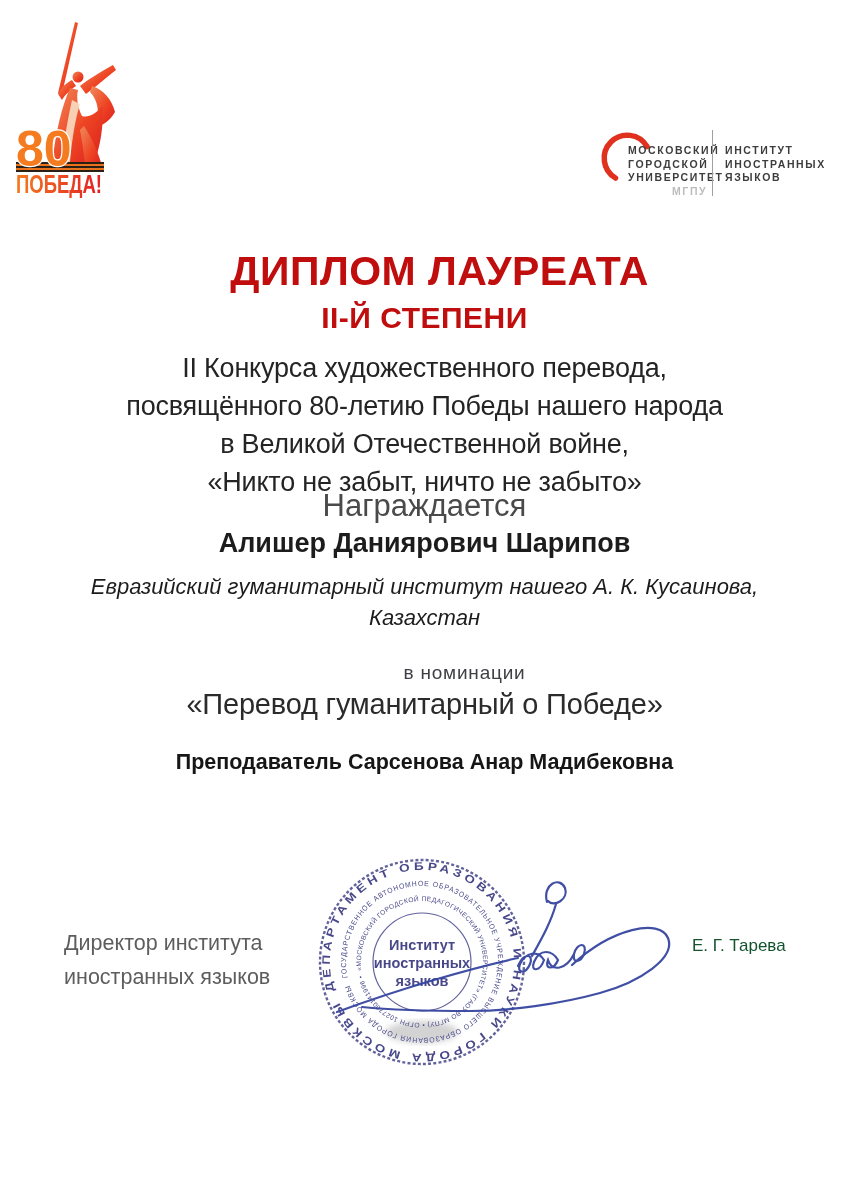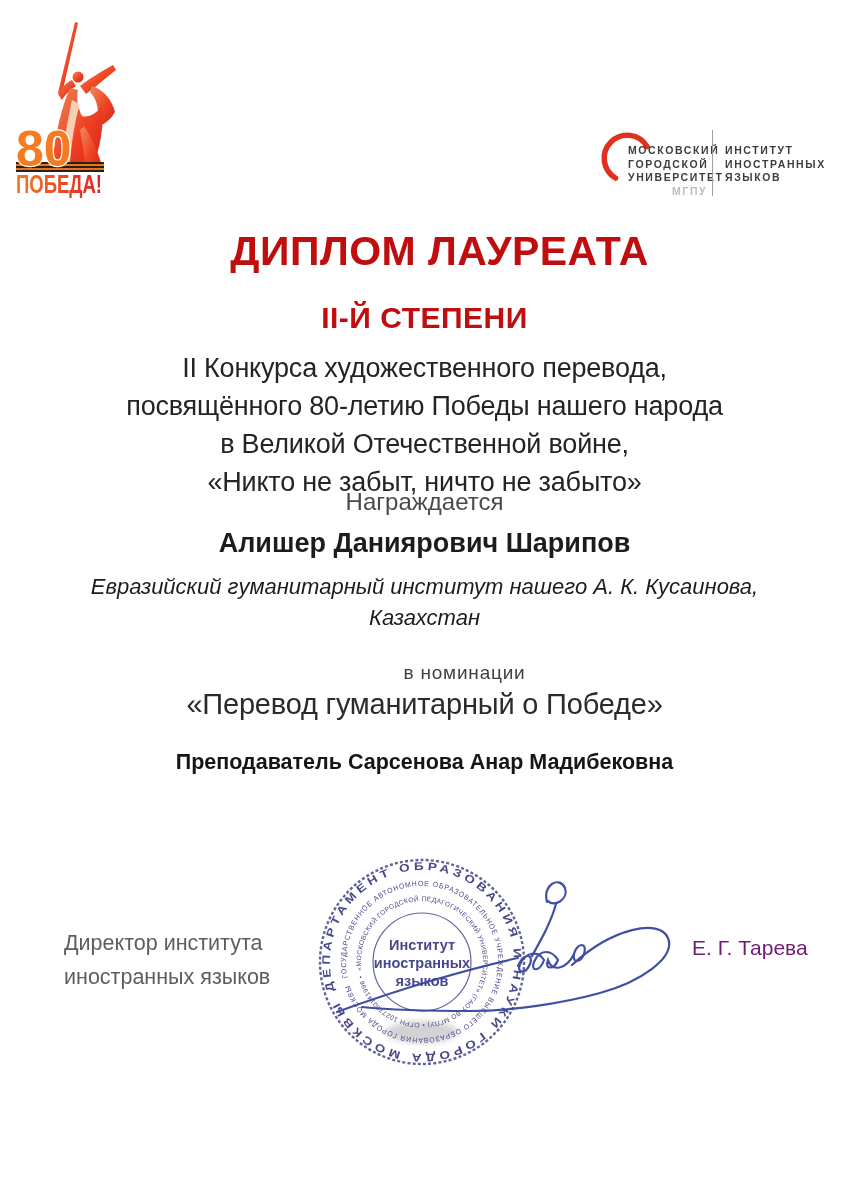--- a/index.html
+++ b/index.html
@@ -19,33 +19,33 @@
   .uni-logo{position:absolute;left:600px;top:120px;width:215px;height:90px;}
   .uni-arc{position:absolute;left:0;top:4px;}
   .uni-name{position:absolute;left:28px;top:24px;color:var(--logo-text-gray);
     font-size:10.5px;font-weight:bold;letter-spacing:1.6px;line-height:13.5px;white-space:nowrap;}
   .uni-abbr{color:var(--abbr-gray);font-weight:bold;letter-spacing:1.6px;font-size:10.5px;line-height:13.5px;padding-left:44px;}
   .uni-divider{position:absolute;left:112px;top:10px;width:1px;height:66px;background:#a0a0a0;}
   .inst-name{position:absolute;left:125px;top:24px;color:var(--logo-text-gray);
     font-size:10.5px;font-weight:bold;letter-spacing:1.6px;line-height:13.5px;white-space:nowrap;}
 
   
-  .diploma-title{top:228px;font-size:41px;font-weight:bold;color:var(--title-red);letter-spacing:0.5px;padding-left:30px;}
+  .diploma-title{top:248px;font-size:41px;font-weight:bold;color:var(--title-red);letter-spacing:0.5px;padding-left:30px;}
   .degree{top:301px;font-size:30px;font-weight:bold;color:var(--title-red);letter-spacing:0.5px;}
   .contest{top:349px;font-size:27px;line-height:38px;color:#242424;letter-spacing:-0.2px;}
-  .award-label{top:488px;font-size:24px;color:#4a4a4a;}
+  .award-label{top:488px;font-size:31px;color:#4a4a4a;}
   .recipient{top:528px;font-size:27px;font-weight:bold;color:var(--text-dark);}
   .institution{top:571px;font-size:22px;font-style:italic;font-weight:500;line-height:31px;color:var(--text-dark);}
   .nom-label{top:662px;font-size:19px;color:#3f3f46;letter-spacing:0.8px;margin-left:40px;}
   .nom-title{top:688px;font-size:29px;color:#2b2b2b;letter-spacing:-0.2px;}
   .teacher{top:750px;font-size:21.5px;font-weight:bold;color:#161616;}
 
   
   .director{position:absolute;left:64px;top:926px;font-size:21.5px;line-height:34px;color:var(--text-gray);}
-  .signer{position:absolute;left:692px;top:936px;font-size:21px;color:#701a75;text-align:center;}
+  .signer{position:absolute;left:692px;top:936px;font-size:17px;color:#14532d;text-align:center;}
   .stamp{position:absolute;left:316px;top:856px;z-index:1;}
   .signature{position:absolute;left:322px;top:860px;z-index:2;}
 </style>
 </head>
 <body>
 
 <div class="page">
 
   <div class="victory-logo">
     <svg width="150" height="195" viewBox="0 0 150 195">

